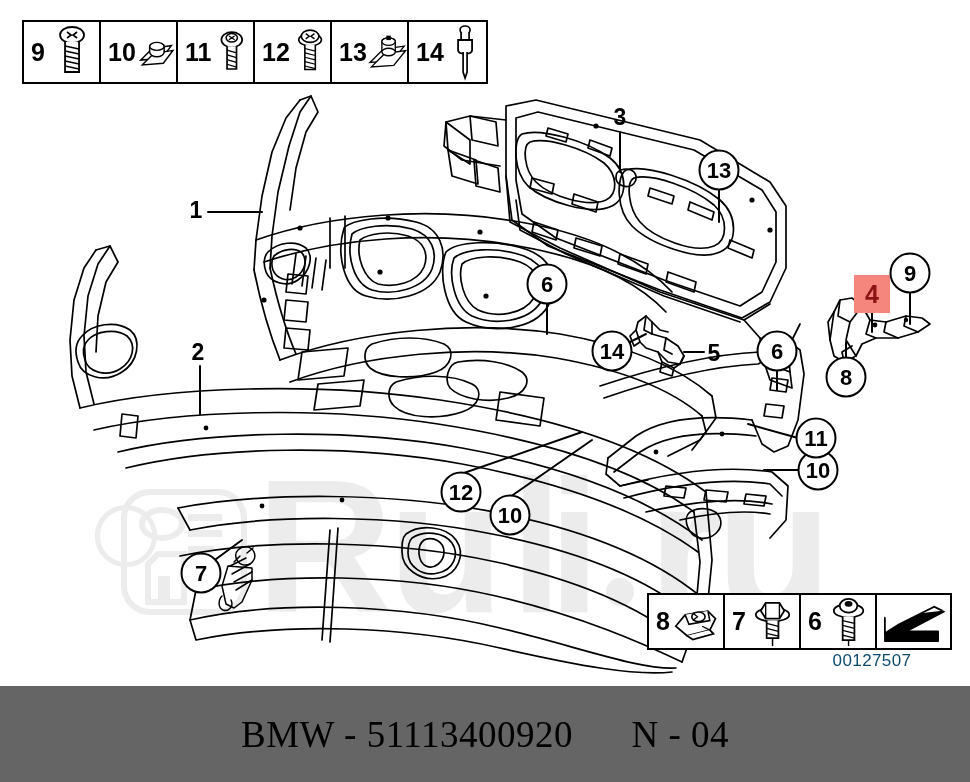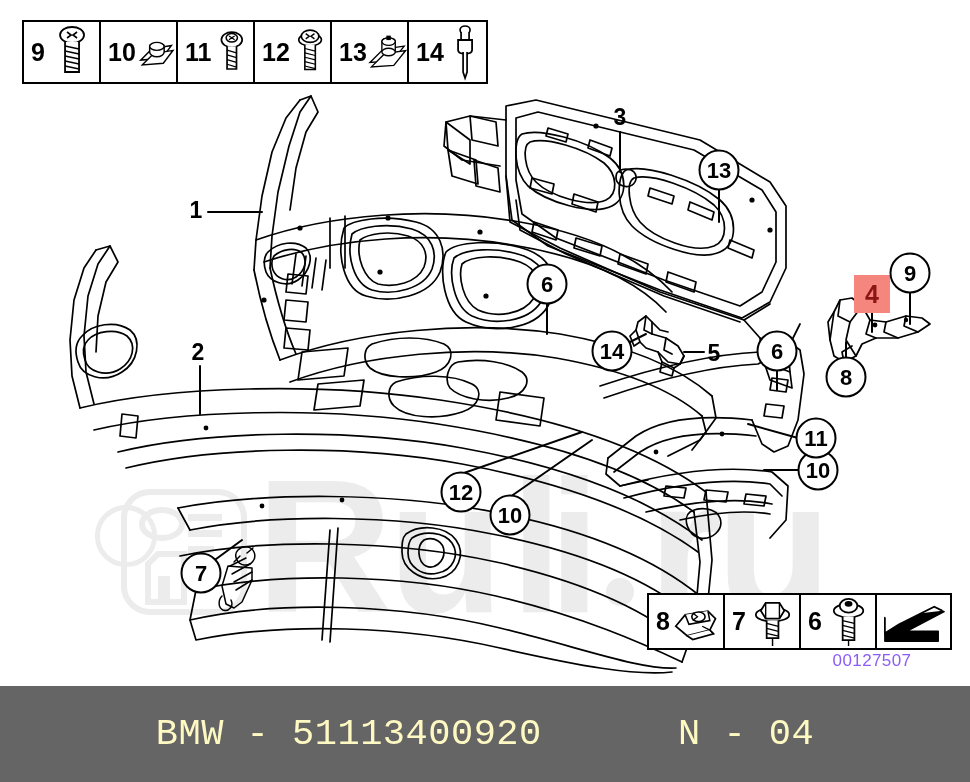--- a/index.html
+++ b/index.html
@@ -39,35 +39,35 @@
     left: 0;
     top: 686px;
     width: 970px;
     height: 96px;
     background: #656565;
     display: flex;
     align-items: center;
     justify-content: center;
   }
   #footer-text {
-    color: #fef9c3;
+    color: #000000;
     font-size: 37px;
     letter-spacing: 0.5px;
-    font-family: Liberation Mono, monospace;
+    font-family: Liberation Serif, serif;
     white-space: pre;
   }
 
   
   #part-serial {
     position: absolute;
     left: 872px;
     top: 651px;
     transform: translateX(-50%);
     font-size: 17px;
-    color: #8b5cf6;
+    color: #0c4a6e;
     letter-spacing: 0.4px;
     font-family: "Liberation Sans", sans-serif;
   }
 
   
   .callout {
     position: absolute;
     font-family: "Liberation Sans", sans-serif;
     font-weight: bold;
     color: #000;

